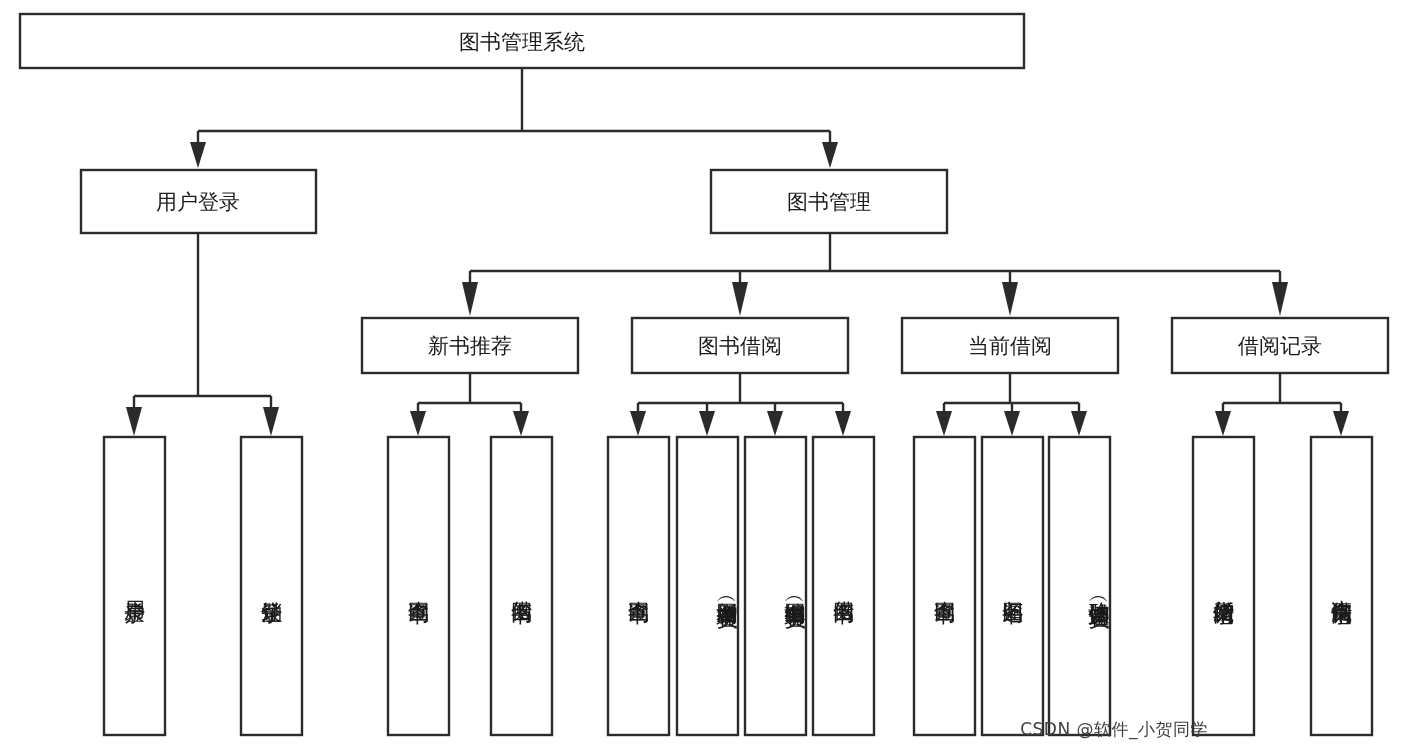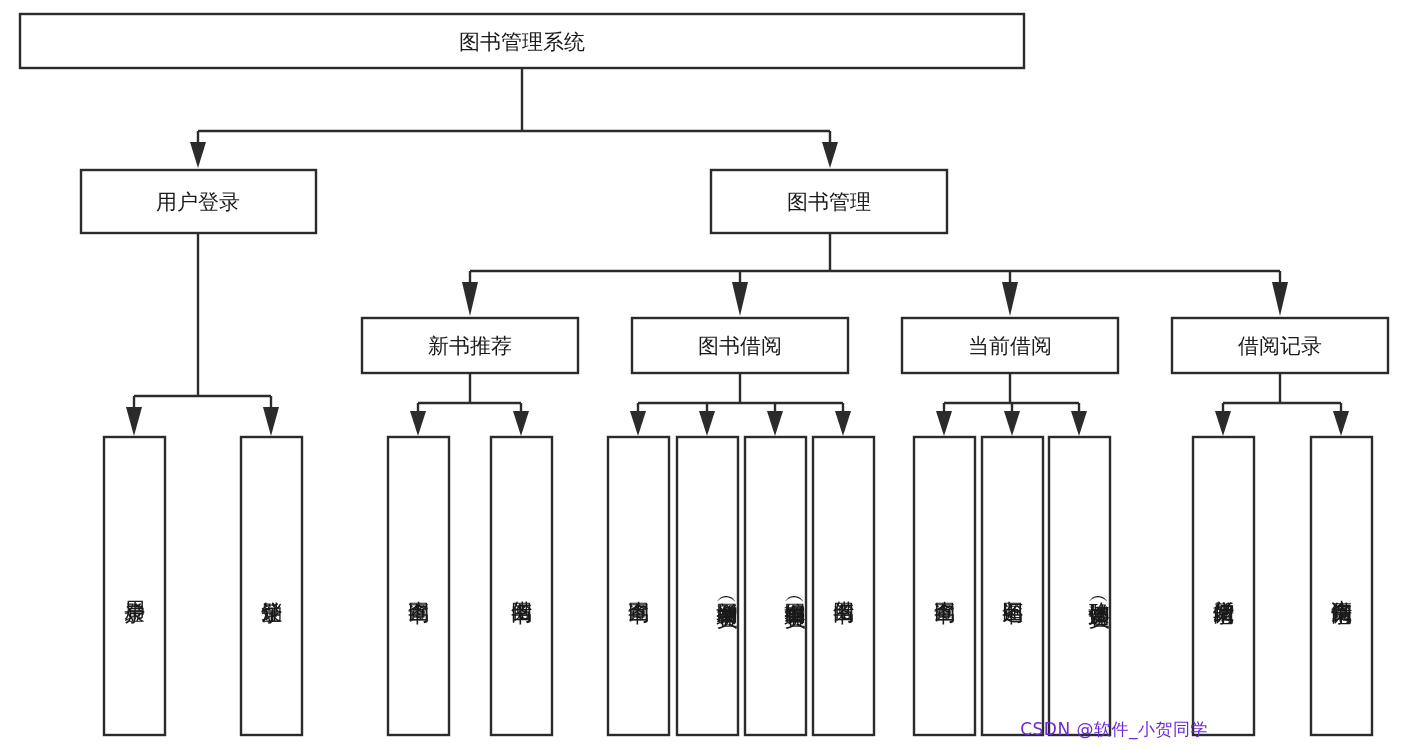--- a/index.html
+++ b/index.html
@@ -61,21 +61,21 @@
     text-align: center;
     pointer-events: none;
     user-select: none;
   }
   .watermark {
     position: absolute;
     right: 14px;
     bottom: 6px;
     font-family: "DejaVu Sans", "Liberation Sans", sans-serif;
     font-size: 17px;
-    color: #6d28d9;
+    color: #404040;
     letter-spacing: 0.5px;
     white-space: nowrap;
   }
 </style>
 </head>
 <body>
 
 <div id="diagram-root">
 
   <svg class="diagram-canvas" viewBox="0 0 1405 747">

